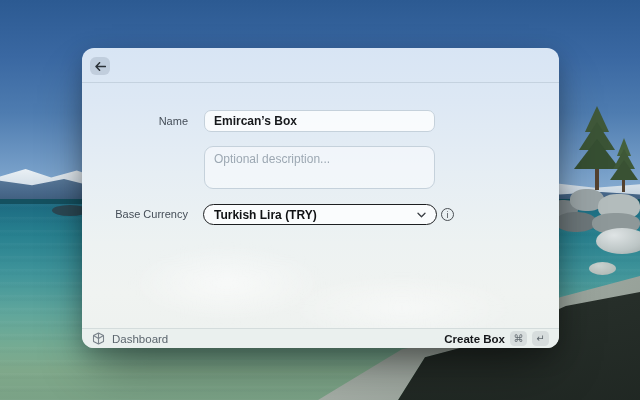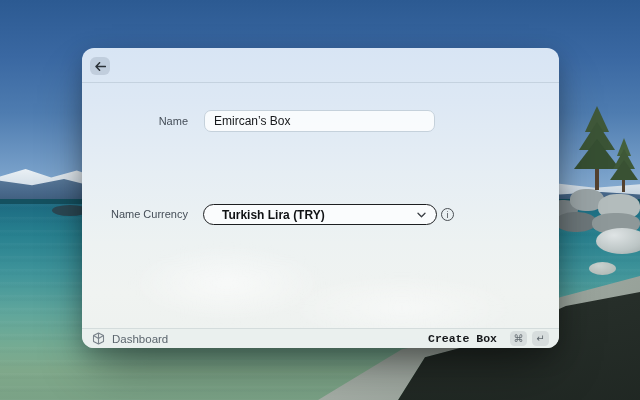--- a/index.html
+++ b/index.html
@@ -73,40 +73,40 @@
        background:rgba(130,145,160,.28);display:flex;align-items:center;justify-content:center;
        cursor:pointer;padding:0;}
   .win-body{position:absolute;top:48px;left:0;right:0;height:245px;}
   .flabel{position:absolute;left:0;width:106px;text-align:right;
        font-size:11px;color:#454e58;}
   .lbl-name{top:14px;line-height:22px;}
   .lbl-desc{top:55px;line-height:16px;}
   .lbl-curr{top:108px;line-height:21px;}
   .text-input{position:absolute;left:122px;top:14px;width:231px;height:22px;
        border:1px solid #c5d1db;border-radius:7px;background:rgba(252,253,254,.88);
-       padding:0 9px;font-family:"Liberation Sans",sans-serif;font-size:12px;font-weight:400;color:#17191c;outline:none;}
+       padding:0 9px;font-family:"Liberation Sans",sans-serif;font-size:12px;font-weight:700;color:#17191c;outline:none;}
   .desc-input{position:absolute;left:122px;top:50px;width:231px;height:43px;
        border:1px solid #c5d1db;border-radius:9px;background:rgba(250,252,254,.6);
        padding:5px 9px;font-family:"Liberation Sans",sans-serif;font-size:12px;color:#17191c;resize:none;outline:none;}
   .desc-input::placeholder{color:#9da8b3;}
   .select{position:absolute;left:121px;top:108px;width:234px;height:21px;
        border:1.5px solid #1d1f21;border-radius:11px;background:#fafcfd;
        display:flex;align-items:center;padding:0 10px;cursor:pointer;}
-  .select .val{font-size:12px;font-weight:600;color:#101214;flex:1;line-height:1;margin-left:8px;}
+  .select .val{font-size:12px;font-weight:600;color:#101214;flex:1;line-height:1;}
   .select svg{flex:none;}
   .info-badge{position:absolute;left:359px;top:112px;width:13px;height:13px;border-radius:50%;
        border:1.2px solid #4a4f54;color:#4a4f54;font-size:9px;line-height:10px;
        display:flex;align-items:center;justify-content:center;cursor:pointer;}
   .win-footer{position:absolute;left:0;right:0;bottom:0;height:20px;
        background:rgba(233,239,237,.9);border-top:1px solid rgba(80,100,110,.14);
        display:flex;align-items:center;justify-content:space-between;padding:0 10px;}
   .foot-left{display:flex;align-items:center;gap:7px;cursor:pointer;}
   .foot-left .dash{font-size:11.5px;color:#5c666e;}
   .foot-right{display:flex;align-items:center;gap:5px;cursor:pointer;}
-  .create-lbl{font-size:11.5px;font-weight:700;color:#15171a;margin-right:8px;font-family:Liberation Mono, monospace;}
+  .create-lbl{font-size:11.5px;font-weight:700;color:#15171a;margin-right:0;}
   .keycap{display:flex;align-items:center;justify-content:center;width:17px;height:15px;
        border-radius:4.5px;background:#d7dddd;color:#5f676d;font-size:10px;
        font-family:"DejaVu Sans",sans-serif;line-height:1;}
 </style>
 </head>
 <body>
 
 <div class="stage">
 
   <div class="wallpaper">
@@ -154,22 +154,23 @@
               <path d="M4.6 0.7 1 4.5 4.6 8.3 M1.2 4.5 H10.4" fill="none" stroke="#2b3238" stroke-width="1.5" stroke-linecap="round" stroke-linejoin="round"></path>
             </svg>
         </span>
       </button>
     </div>
 
     <div class="win-body">
       <label class="flabel lbl-name">Name</label>
       <input class="text-input" value="Emircan’s Box" style="">
 
+      <textarea class="desc-input" placeholder="Optional description..." style=""></textarea>
 
-      <label class="flabel lbl-curr">Name Currency</label>
+      <label class="flabel lbl-curr">Base Currency</label>
       <div class="select">
         <span class="val">Turkish Lira (TRY)</span>
         <span style="display:flex">
           <svg width="9" height="6" viewBox="0 0 9 6">
               <path d="M1 1.2 4.5 4.8 8 1.2" fill="none" stroke="#3a3f44" stroke-width="1.3" stroke-linecap="round" stroke-linejoin="round"></path>
             </svg>
         </span>
       </div>
       <span class="info-badge">i</span>
     </div>

